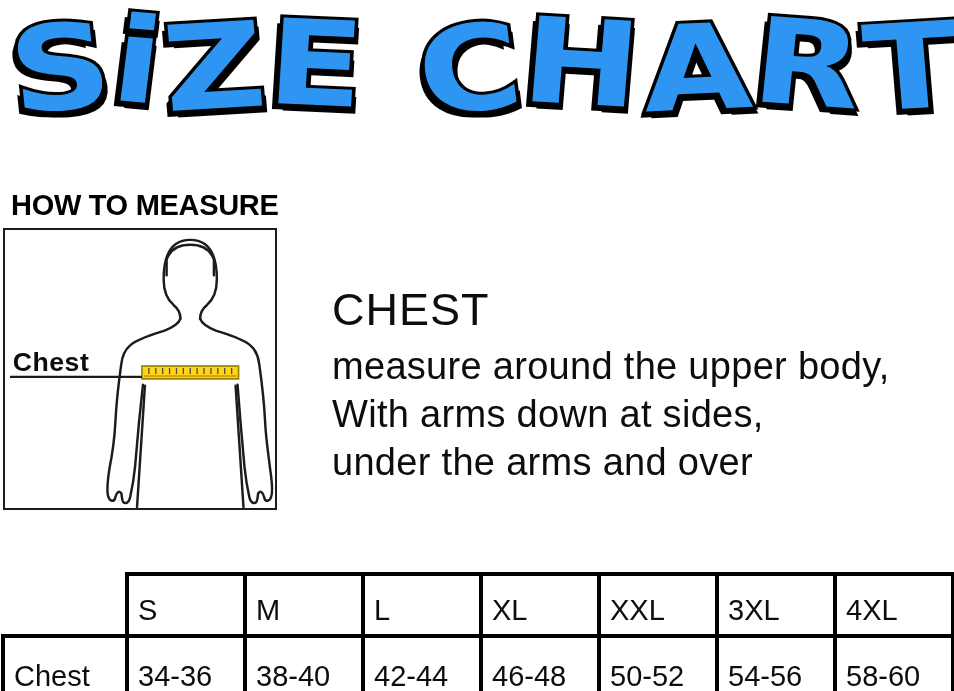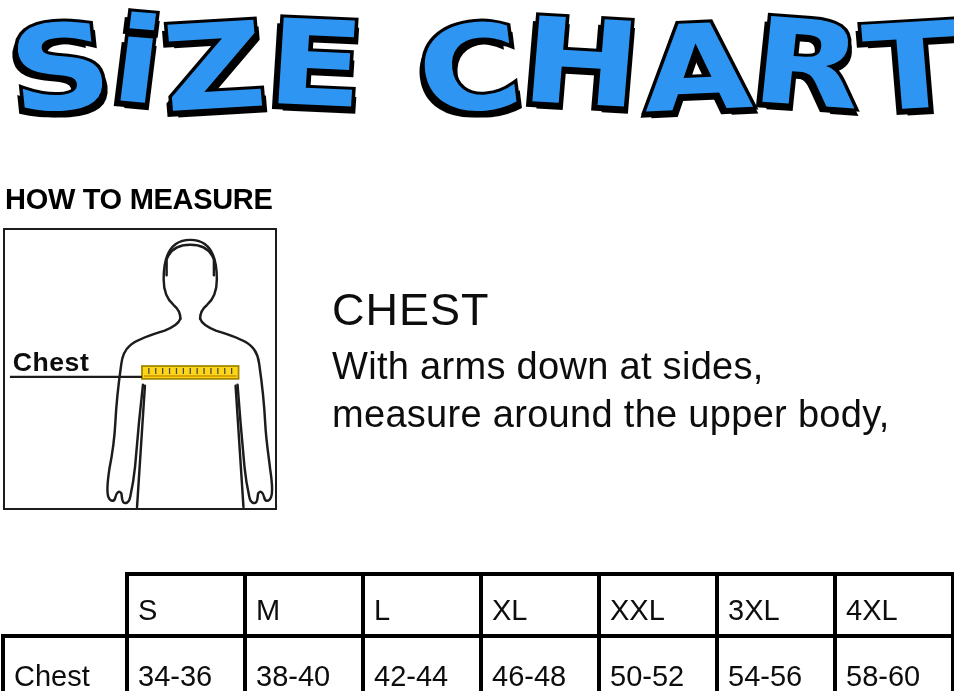--- a/index.html
+++ b/index.html
@@ -17,21 +17,21 @@
   }
   .title .tl{
     display:inline-block;white-space:pre;
     -webkit-text-stroke:6px #000;
     paint-order:stroke fill;
     text-shadow:-5px 6px 0 #000, 4px 7px 0 #000;
   }
 
   
   .howto{
-    position:absolute;left:5px;top:183px;margin:0;
+    position:absolute;left:5px;top:183px;margin:6px;
     font-size:29px;font-weight:bold;letter-spacing:-0.3px;color:#000;
   }
 
   
   .figure-box{
     position:absolute;left:3px;top:228px;width:274px;height:282px;
     border:2px solid #1c1c1c;box-sizing:border-box;background:#fff;
   }
   .figure-box svg{position:absolute;left:0;top:0;width:100%;height:100%;}
   .chest-label{
@@ -90,22 +90,23 @@
       <path stroke="#4a4a4a" stroke-width="1.3" fill="none" d="M146,140 V146 M153,140 V146 M160,140 V146 M167,140 V146 M174,140 V146 M181,140 V146 M188,140 V146 M195,140 V146 M202,140 V146 M209,140 V146 M216,140 V146 M223,140 V146 M230,140 V146"></path>
       <path stroke="#D9A300" stroke-width="2" d="M141,148 H235" fill="none"></path>
 
       <line x1="5" y1="149" x2="139" y2="149" stroke="#1c1c1c" stroke-width="2.5"></line>
       <text class="chest-label" x="8" y="143">Chest</text>
     </svg>
   </div>
 
   <div class="instructions">
     <div class="inst-heading">CHEST</div>
+    <div class="inst-line">measure around the upper body,</div>
     <div class="inst-line">With arms down at sides,</div>
-    <div class="inst-line">measure around the upper body,</div>
+    <div class="inst-line">under the arms and over</div>
   </div>
 
   <table class="size-table">
     <colgroup>
       <col class="c0">
         <col class="c">
         <col class="c">
         <col class="c">
       <col class="c">
         <col class="c">

